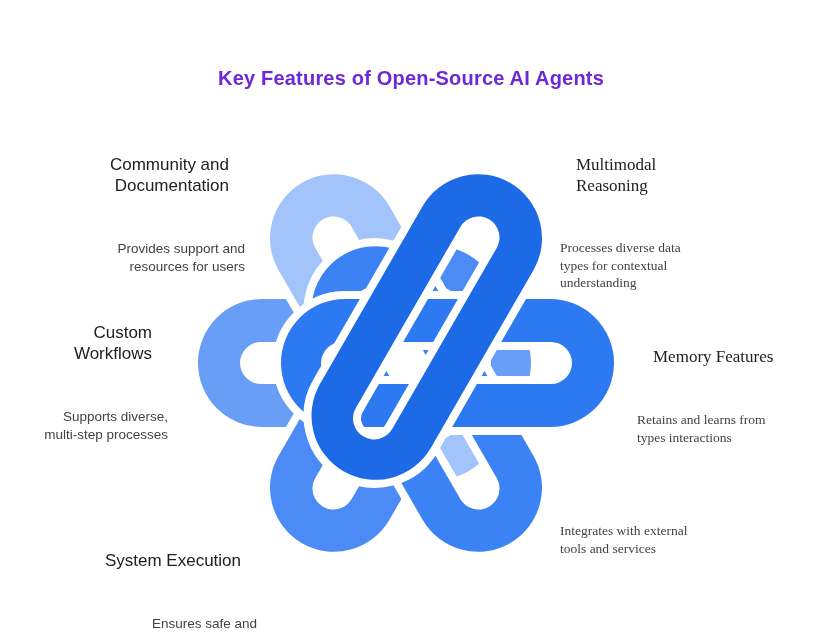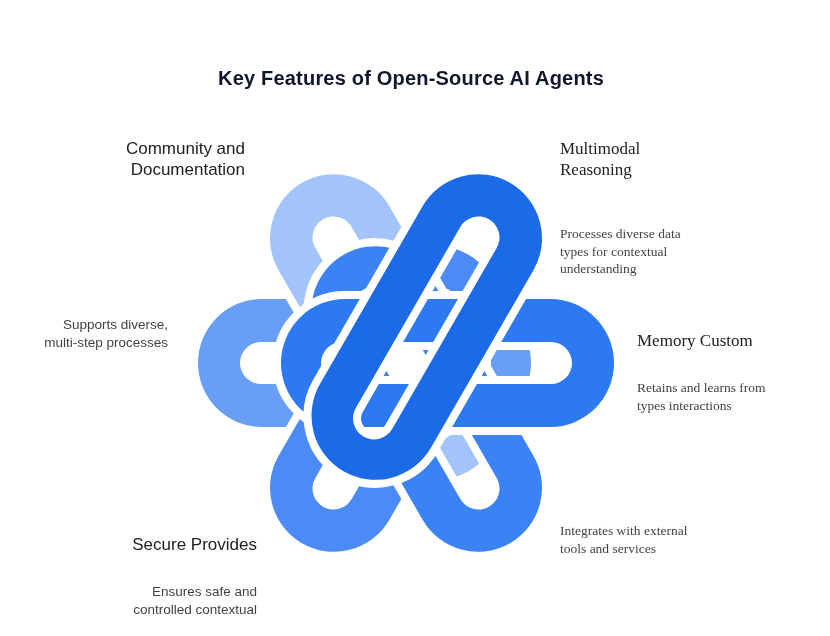--- a/index.html
+++ b/index.html
@@ -16,59 +16,59 @@
     color: #202124;
   }
   .page-title {
     position: absolute;
     top: 54px;
     left: 0;
     width: 822px;
     text-align: center;
     font-size: 20px;
     font-weight: 700;
-    color: #0f172a;
+    color: #6d28d9;
     letter-spacing: 0.2px;
   }
   .knot {
     position: absolute;
     left: 186px;
     top: 143px;
     width: 440px;
     height: 440px;
   }
   .feature {
     position: absolute;
     white-space: pre-line;
   }
   .feature .f-title {
     font-size: 17px;
     line-height: 21px;
     font-weight: 400;
     color: #202124;
-    margin: 0;
+    margin: 16px;
   }
   .feature .f-desc {
     font-size: 13.5px;
     line-height: 17.5px;
     font-weight: 400;
     color: #3f4348;
     margin: 10px 0 0 0;
   }
   .align-right { text-align: right; }
   .align-left  { text-align: left; font-family: Liberation Serif, serif; }
 
   .pos-tl { top: 120px; right: 585px; }
   .pos-tr { top: 120px; left: 560px; }
   .pos-ml { top: 288px; right: 662px; }
   .pos-mr { top: 312px; left: 637px; }
   .pos-bl { top: 516px; right: 573px; }
   .pos-br { top: 492px; left: 560px; }
 
-  .pos-tr .f-desc { margin-top: 27px; }
+  .pos-tr .f-desc { margin-top: 9px; }
   .pos-br .f-desc { margin-top: 12px; }
 </style>
 </head>
 <body>
 
 <h1 class="page-title">Key Features of Open-Source AI Agents</h1>
 
 <div class="knot">
   <svg width="440" height="440" viewBox="-220 -220 440 440">
     <g stroke="#ffffff" stroke-width="16" stroke-linejoin="round" style="paint-order: stroke fill;" fill-rule="evenodd">
@@ -78,43 +78,47 @@
       <path transform="rotate(60)" d="M -61 -64 L 144 -64 A 64 64 0 0 1 144 64 L -61 64 A 64 64 0 0 1 -61 -64 Z M -64 -21 L 145 -21 A 21 21 0 0 1 145 21 L -64 21 A 21 21 0 0 1 -64 -21 Z" fill="#3B82F4"></path>
       <path transform="rotate(0)" d="M -61 -64 L 144 -64 A 64 64 0 0 1 144 64 L -61 64 A 64 64 0 0 1 -61 -64 Z M -64 -21 L 145 -21 A 21 21 0 0 1 145 21 L -64 21 A 21 21 0 0 1 -64 -21 Z" fill="#2C79F1"></path>
       <path transform="rotate(-60)" d="M -61 -64 L 144 -64 A 64 64 0 0 1 144 64 L -61 64 A 64 64 0 0 1 -61 -64 Z M -64 -21 L 145 -21 A 21 21 0 0 1 145 21 L -64 21 A 21 21 0 0 1 -64 -21 Z" fill="#1C6AE5"></path>
     </g>
   </svg>
 </div>
 
 <div class="feature pos-tl align-right">
   <div class="f-title">Community and
 Documentation</div>
+  <div class="f-desc">Provides support and
+resources for users</div>
 </div>
 
 <div class="feature pos-tr align-left">
   <div class="f-title">Multimodal
 Reasoning</div>
   <div class="f-desc">Processes diverse data
 types for contextual
 understanding</div>
 </div>
 
 <div class="feature pos-ml align-right">
+  <div class="f-title">Custom
+Workflows</div>
   <div class="f-desc">Supports diverse,
 multi-step processes</div>
 </div>
 
 <div class="feature pos-mr align-left">
-  <div class="f-title">Memory Custom</div>
+  <div class="f-title">Memory Features</div>
   <div class="f-desc">Retains and learns from
 types interactions</div>
 </div>
 
 <div class="feature pos-bl align-right">
-  <div class="f-title">Secure Provides</div>
+  <div class="f-title">System Execution</div>
   <div class="f-desc">Ensures safe and
 controlled contextual</div>
 </div>
 
 <div class="feature pos-br align-left">
   <div class="f-desc">Integrates with external
 tools and services</div>
 </div>
 
 </body></html>

